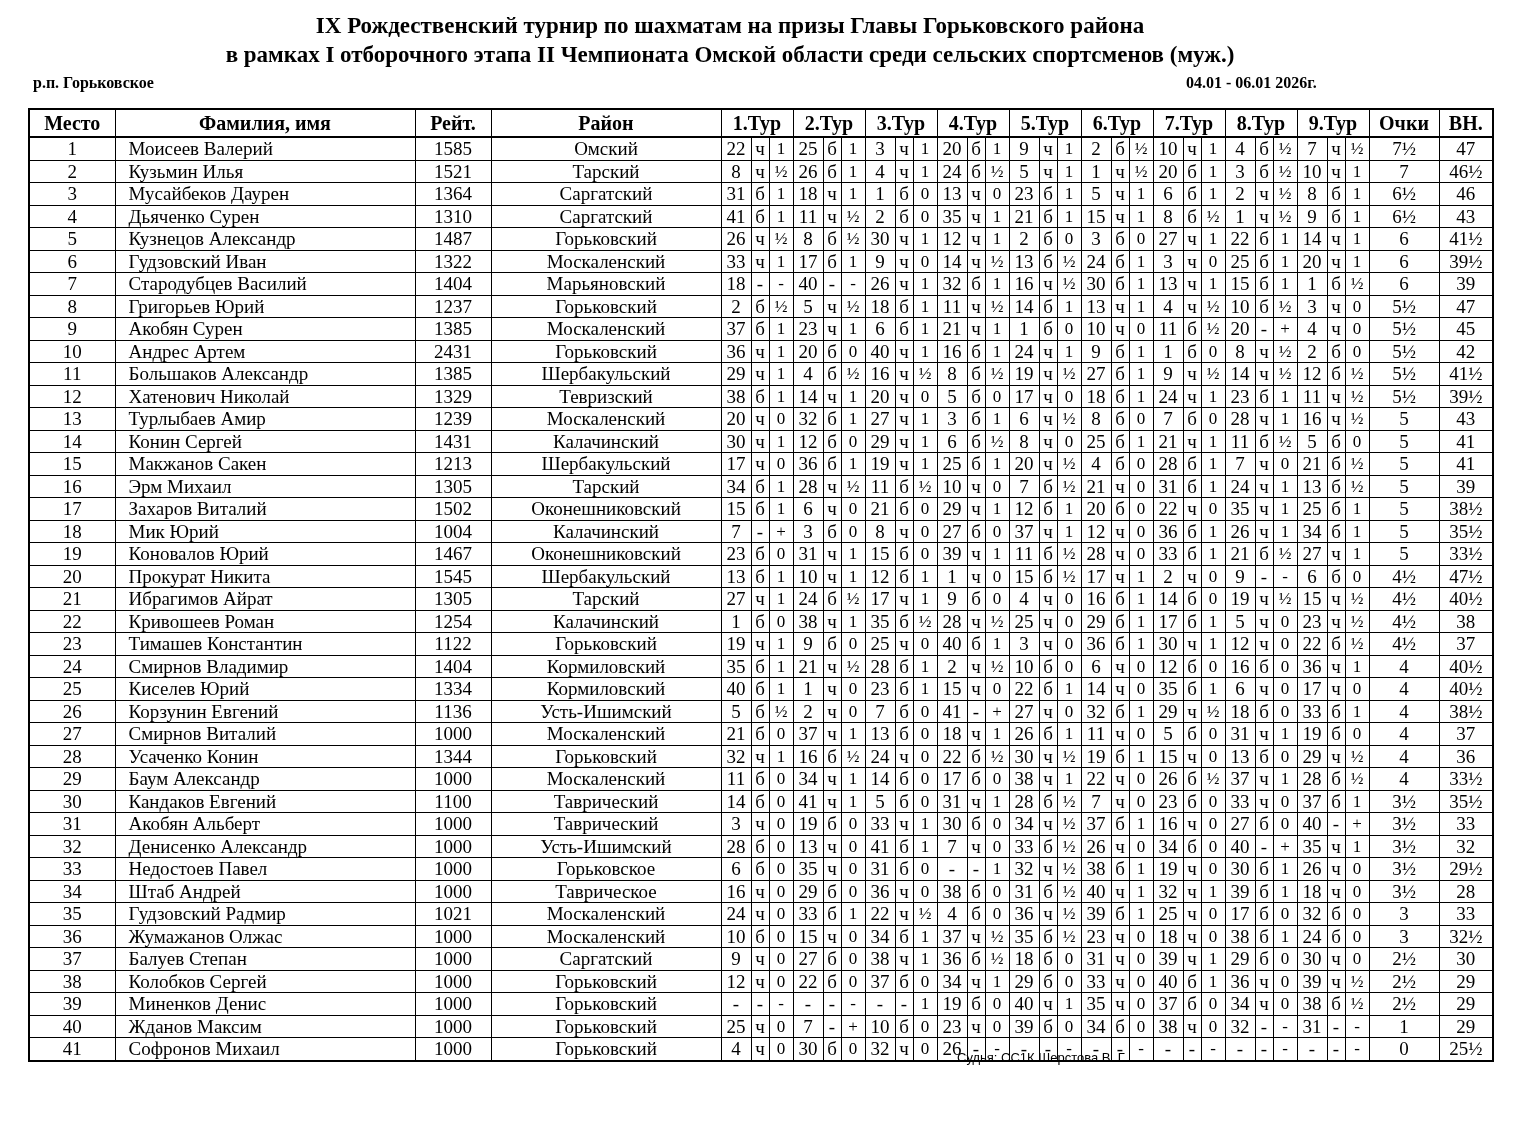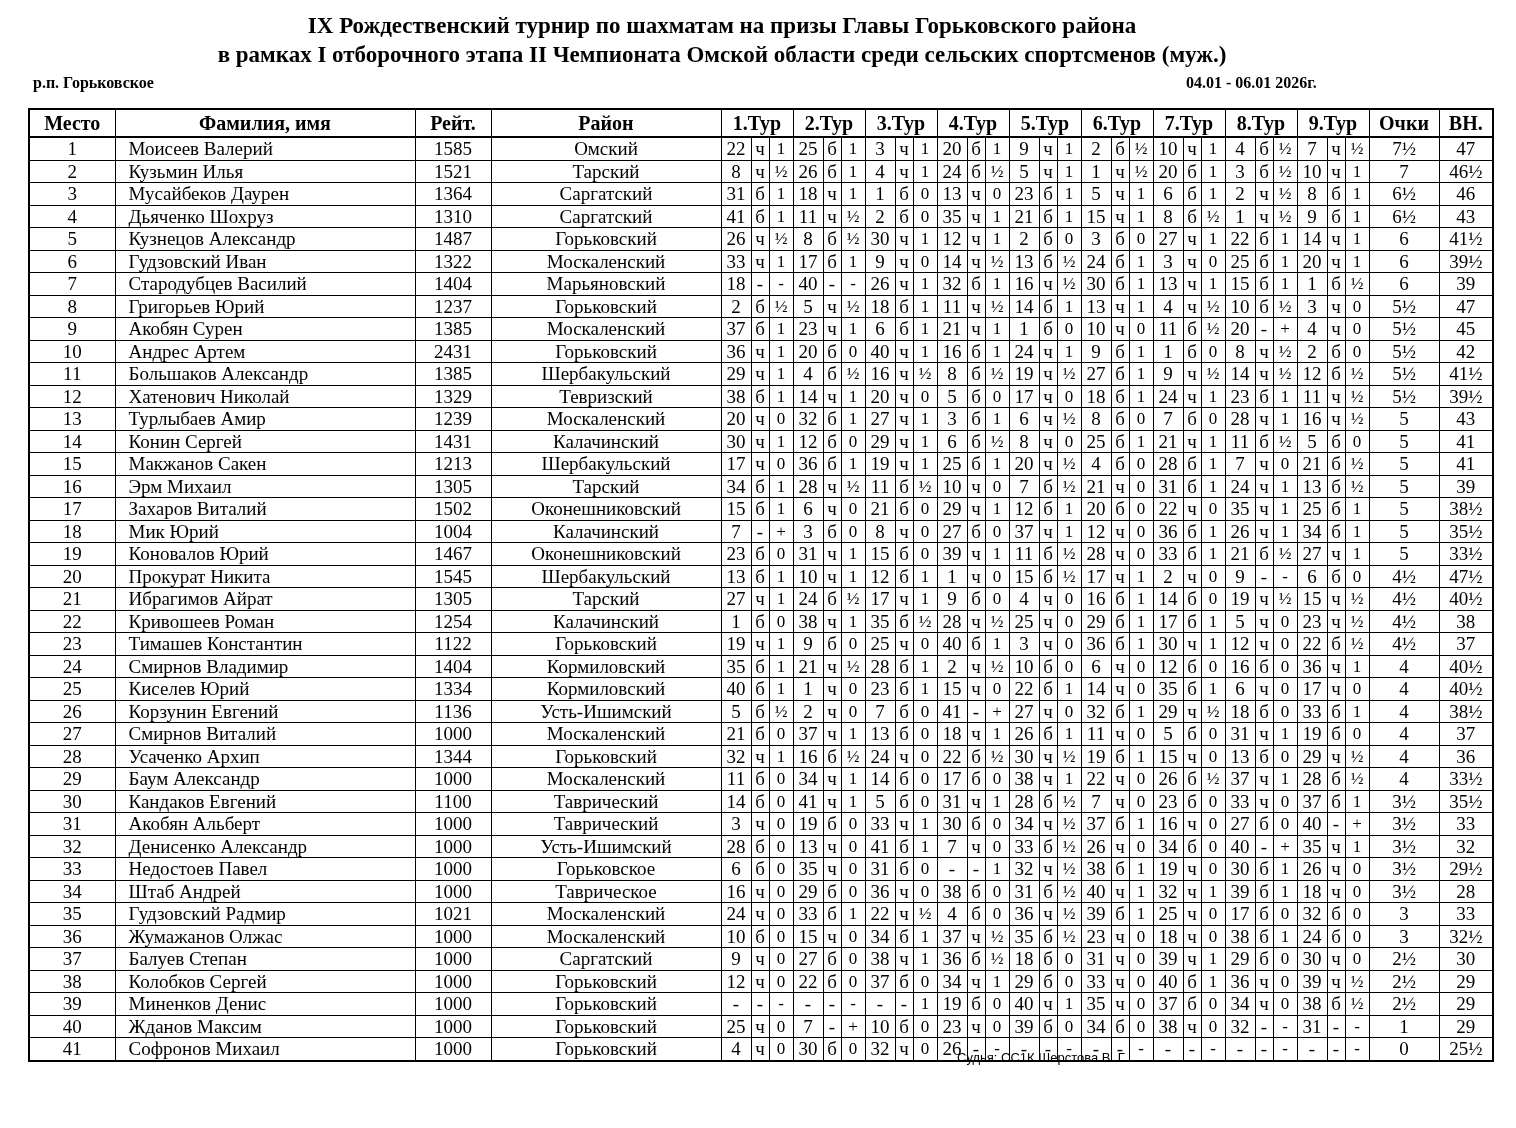--- a/index.html
+++ b/index.html
@@ -1,18 +1,18 @@
 <!DOCTYPE html>
 <html><head>
 <meta charset="utf-8">
 <style>
   html, body { margin:0; padding:0; background:#ffffff; }
   body { width:1516px; height:1128px; position:relative; overflow:hidden;
          font-family:"Liberation Serif","DejaVu Serif",serif; color:#000; }
-  .title { position:absolute; left:4px; width:1436px; text-align:center; font-weight:bold; font-size:23px; line-height:28px; }
+  .title { position:absolute; left:12px; width:1436px; text-align:center; font-weight:bold; font-size:23px; line-height:28px; }
   #t1 { top:12px; }
   #t2 { top:41px; }
   .meta { position:absolute; top:74px; font-weight:bold; font-size:16px; }
   #place { left:33px; }
   #dates { left:1186px; }
   table { position:absolute; left:28px; top:108px; border-collapse:collapse; table-layout:fixed; }
   td, th { border:1px solid #000; padding:0; font-size:19px; line-height:21.5px; height:21.5px; white-space:nowrap; overflow:hidden; }
   th { font-weight:bold; font-size:20px; height:26px; line-height:26px; text-align:center; border-bottom:2px solid #000; }
   td.c { text-align:center; }
   td.l { text-align:left; padding-left:13px; }
@@ -185,21 +185,21 @@
         <td class="c">ч</td>
         <td class="s">½</td>
         <td class="c">8</td>
         <td class="c">б</td>
         <td class="s">1</td>
         <td class="c">6½</td>
         <td class="c">46</td>
       </tr>
       <tr>
         <td class="c">4</td>
-        <td class="l">Дьяченко Шохруз</td>
+        <td class="l">Дьяченко Сурен</td>
         <td class="c">1310</td>
         <td class="c">Саргатский</td>
         <td class="c">41</td>
         <td class="c">б</td>
         <td class="s">1</td>
         <td class="c">11</td>
         <td class="c">ч</td>
         <td class="s">½</td>
         <td class="c">2</td>
         <td class="c">б</td>
@@ -1025,21 +1025,21 @@
         <td class="c">ч</td>
         <td class="s">1</td>
         <td class="c">19</td>
         <td class="c">б</td>
         <td class="s">0</td>
         <td class="c">4</td>
         <td class="c">37</td>
       </tr>
       <tr>
         <td class="c">28</td>
-        <td class="l">Усаченко Архип</td>
+        <td class="l">Усаченко Конин</td>
         <td class="c">1344</td>
         <td class="c">Горьковский</td>
         <td class="c">32</td>
         <td class="c">ч</td>
         <td class="s">1</td>
         <td class="c">16</td>
         <td class="c">б</td>
         <td class="s">½</td>
         <td class="c">24</td>
         <td class="c">ч</td>

